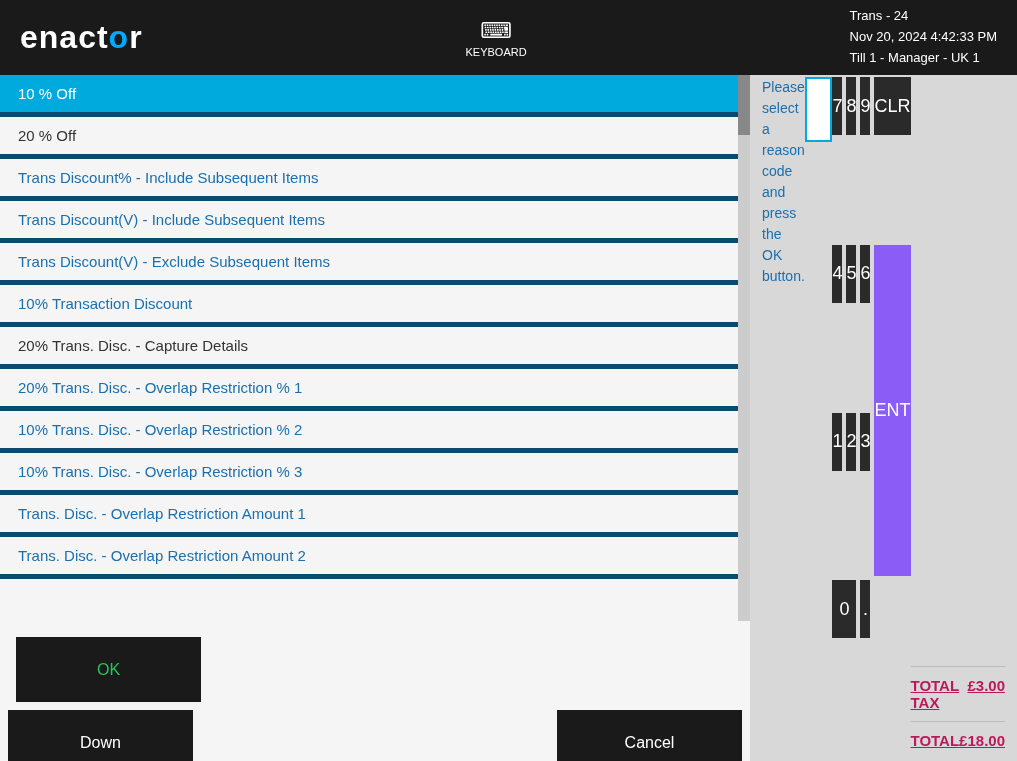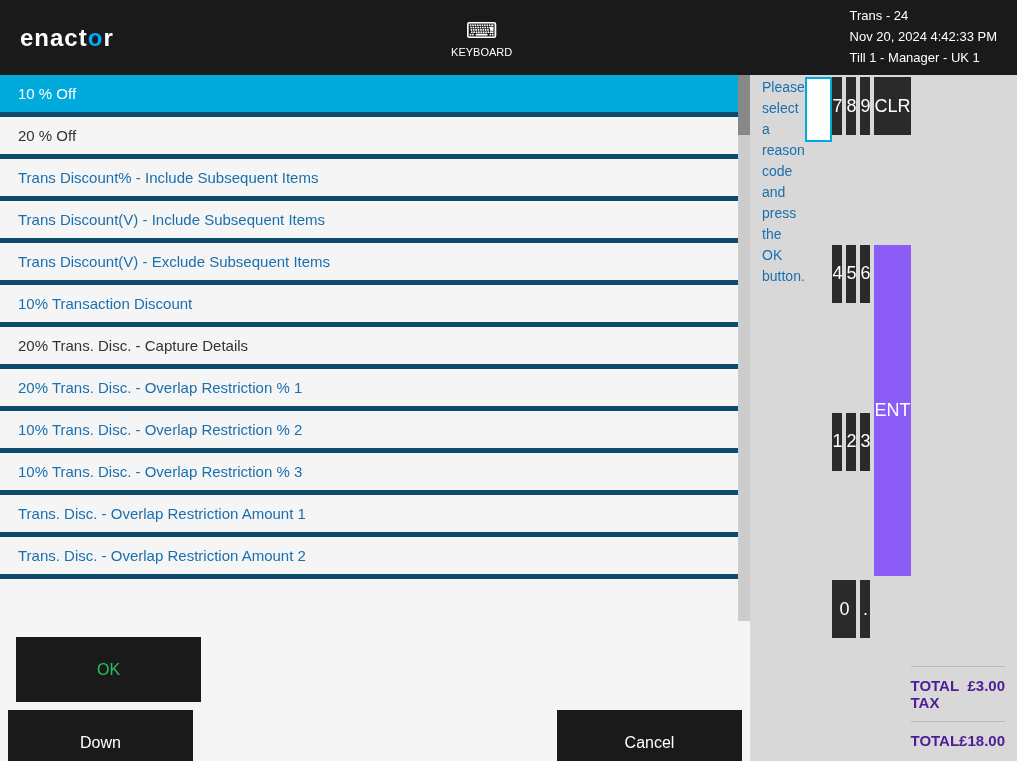--- a/index.html
+++ b/index.html
@@ -15,21 +15,21 @@
     .header {
       background: #1a1a1a;
       height: 75px;
       display: flex;
       align-items: center;
       justify-content: space-between;
       padding: 0 20px;
     }
     .logo {
       color: white;
-      font-size: 24px;
+      font-size: 32px;
       font-weight: bold;
       letter-spacing: 1px;
     }
     .logo span.dot {
       color: #00aaff;
     }
     .header-center {
       display: flex;
       flex-direction: column;
       align-items: center;
@@ -200,21 +200,22 @@
     .totals {
       margin-top: auto;
     }
     .total-row {
       display: flex;
       justify-content: space-between;
       padding: 10px 0;
       border-top: 1px solid #bbb;
       font-size: 15px;
       font-weight: bold;
-      color: #4c1d95;
+      color: #be185d;
+      text-decoration: underline;
     }
   </style>
 </head>
 <body>
 
 <div class="header">
   <div class="logo">
     enact<span class="dot">o</span>r
   </div>
   <div class="header-center">

